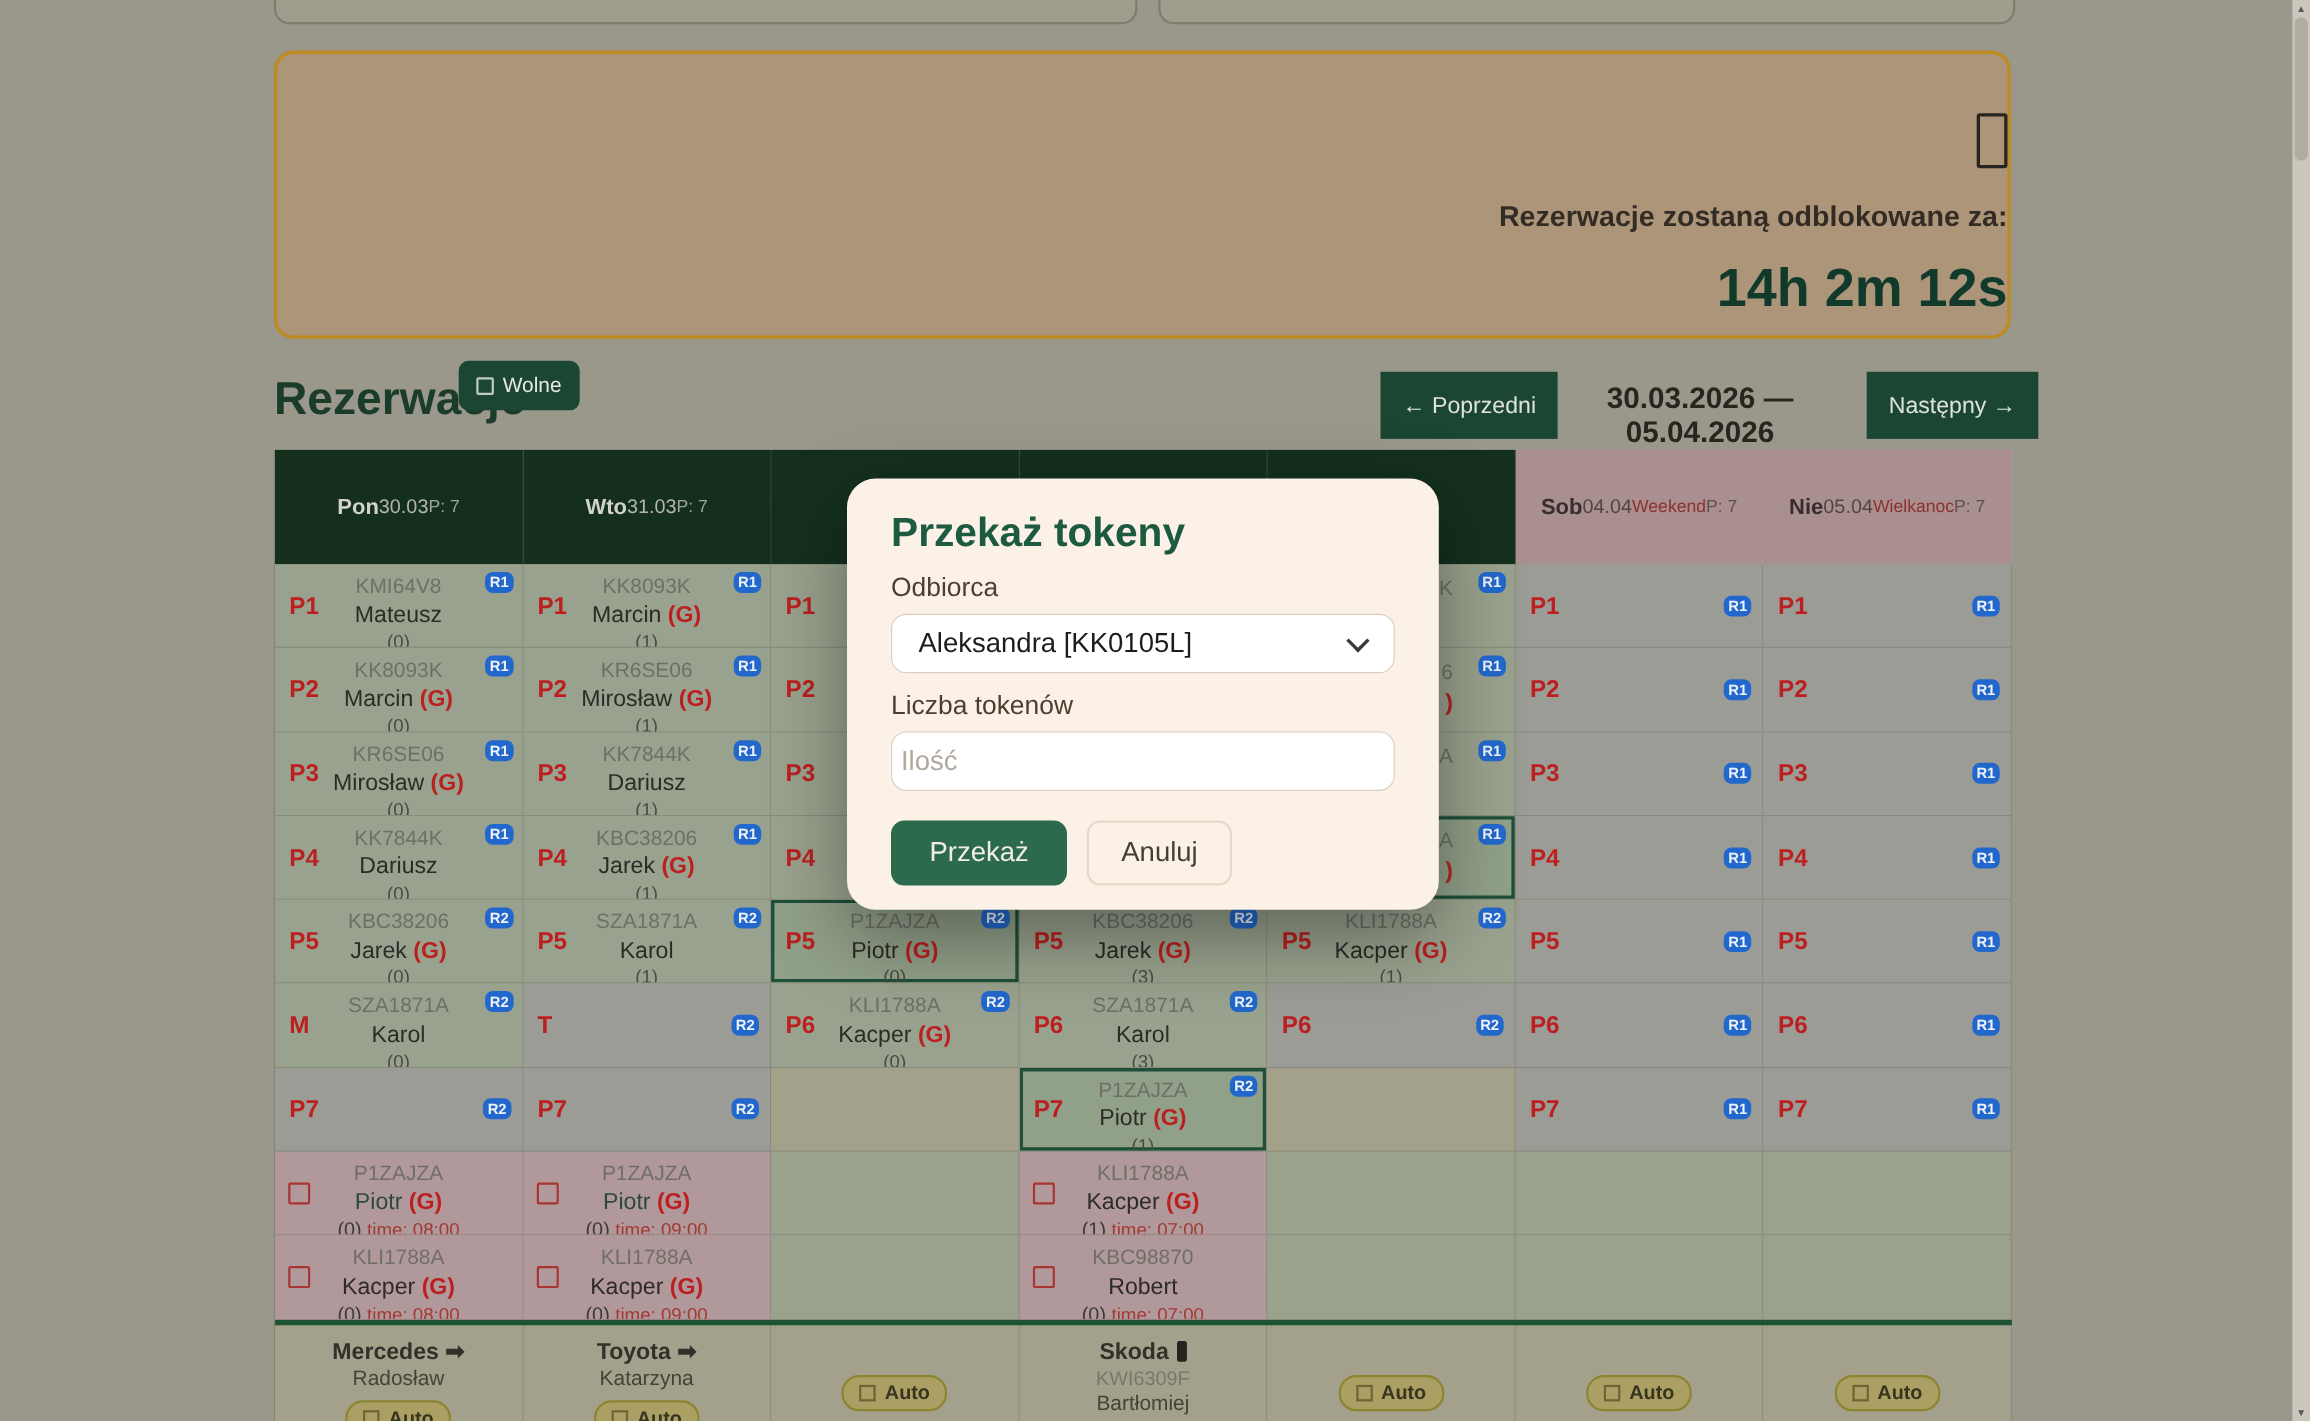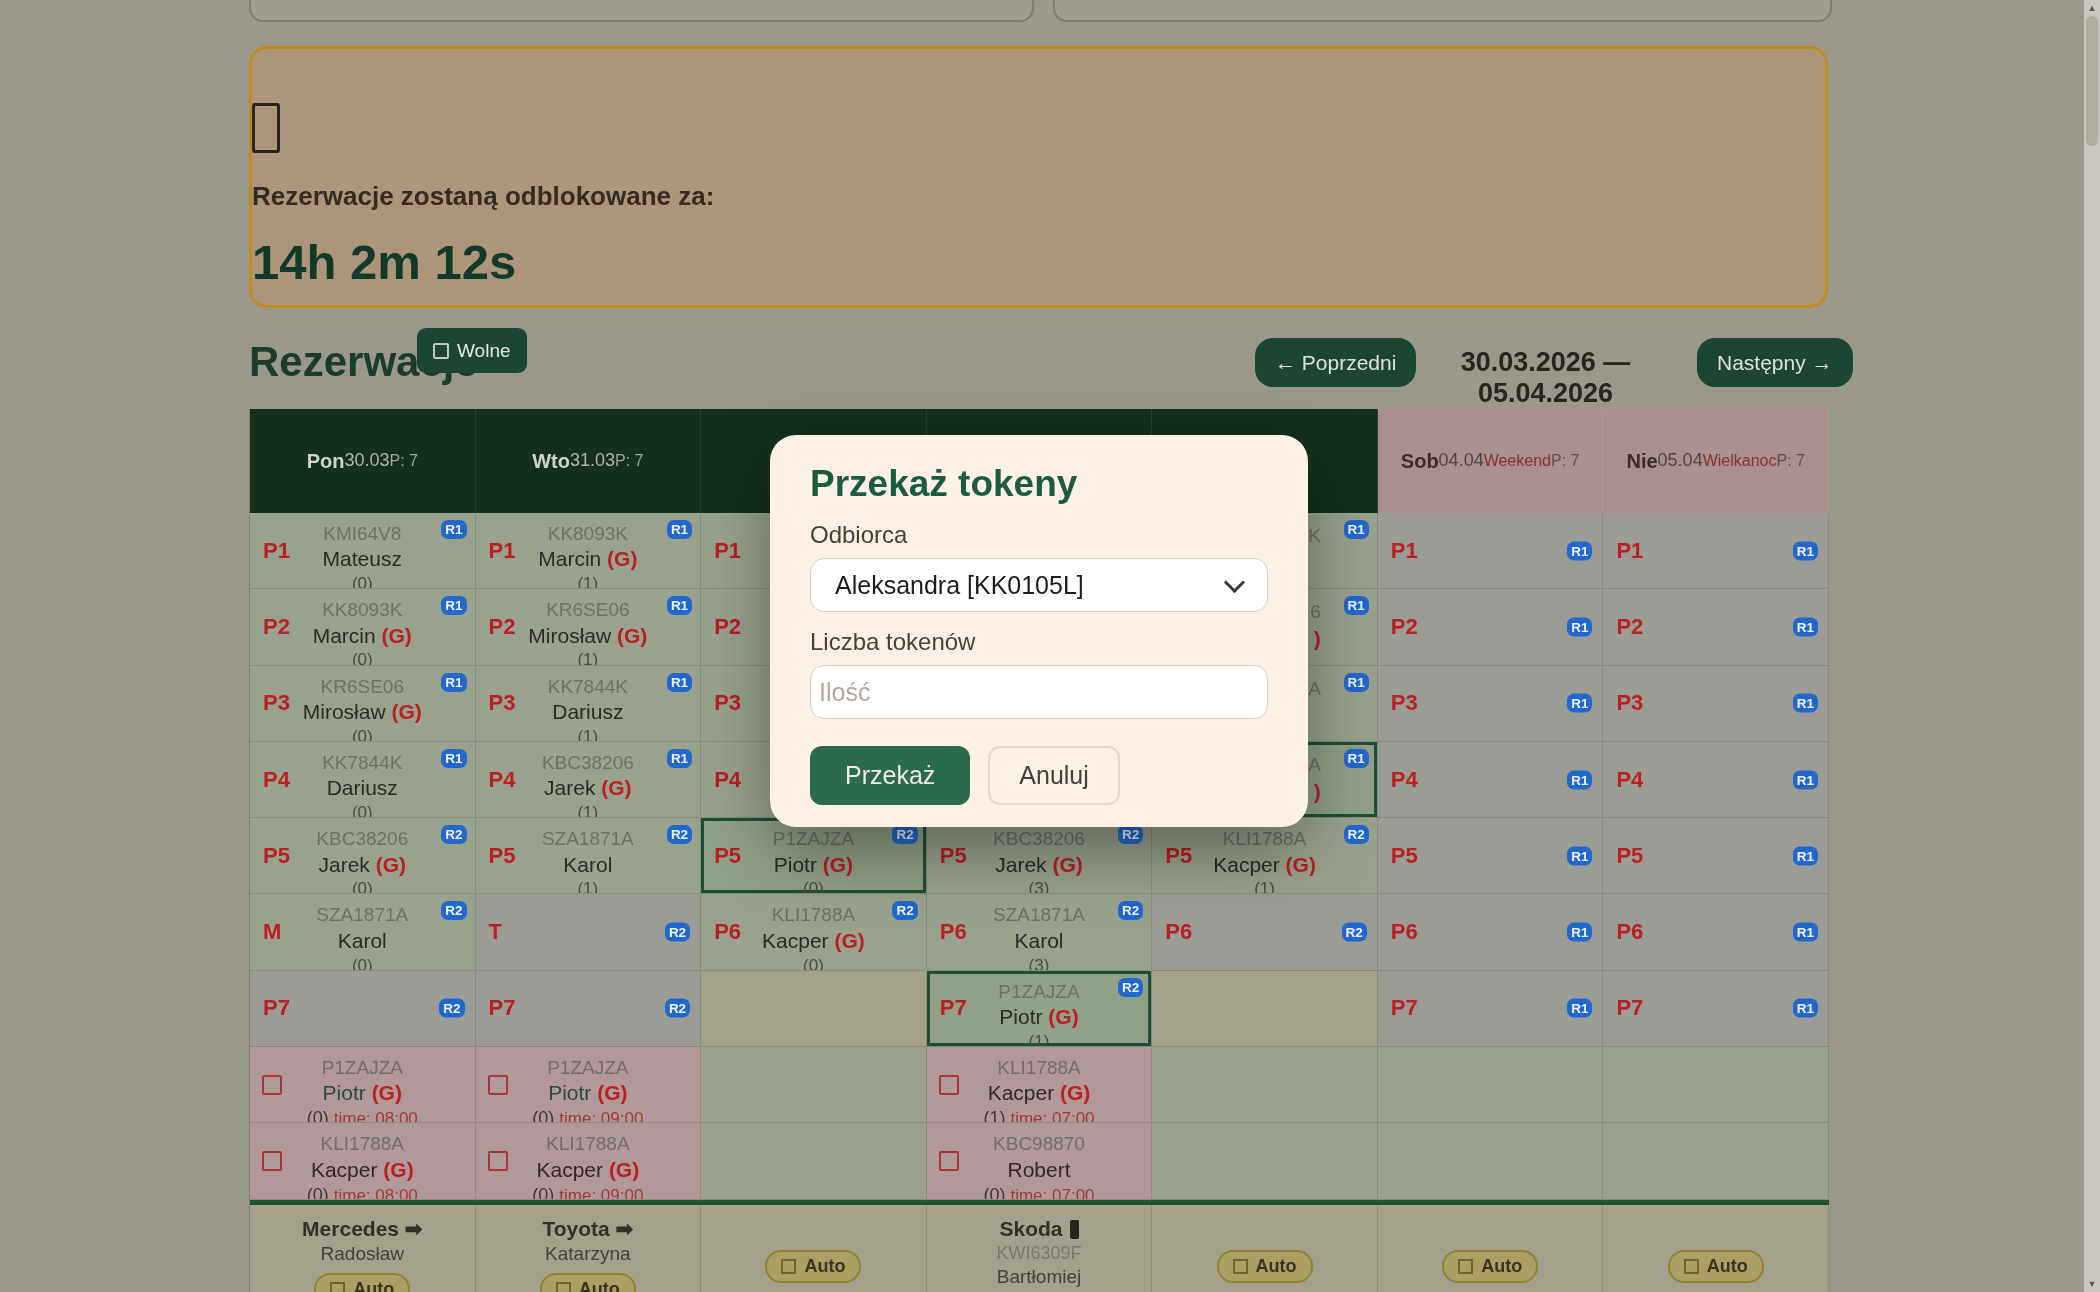--- a/index.html
+++ b/index.html
@@ -7,32 +7,32 @@
         font-family:"Liberation Sans",sans-serif;}
   .serif{font-family:Liberation Sans, sans-serif;}
 
   
   .stub{position:absolute;top:-34px;height:52px;border:2px solid #7e7d6e;border-radius:14px;background:#9e9d8e;}
   .stub.l{left:249px;width:781px;} .stub.r{left:1053px;width:775px;}
 
   
   .timerbox{position:absolute;left:249px;top:46px;width:1579px;height:262px;box-sizing:border-box;
             border:3px solid #bf8a1f;border-radius:18px;background:#ac9579;
-            display:flex;flex-direction:column;align-items:flex-start;}
+            display:flex;flex-direction:column;align-items:flex-end;}
   .lock{width:22px;height:44px;border:3px solid #26251f;border-radius:3px;margin-top:54px;}
   .tlabel{margin-top:28px;font-size:26px;font-weight:600;color:#322c24;}
   .tvalue{margin-top:22px;font-size:49px;font-weight:bold;color:#113a2b;}
 
   
   .h1{position:absolute;left:249px;top:338px;font-size:42px;font-weight:bold;color:#1b3c2b;}
   .btn{border:none;cursor:pointer;font-family:"Liberation Sans",sans-serif;}
   .btn-wolne{position:absolute;left:417px;top:328px;height:45px;padding:16px 16px;border-radius:9px;
              background:#1c4634;color:#e7e9e1;font-size:19px;display:flex;align-items:center;gap:8px;}
   .wsq{width:12px;height:12px;border:2px solid rgba(255,255,255,.72);border-radius:2px;display:inline-block;}
-  .btn-nav{position:absolute;top:338px;height:49px;padding:0 20px;border-radius:18px;
+  .btn-nav{position:absolute;top:338px;height:61px;padding:0 20px;border-radius:0;
            background:#1c4634;color:#dfe3da;font-size:21px;}
   .btn-prev{left:1255px;} .btn-next{left:1697px;}
   .range{position:absolute;left:1398px;top:347px;width:295px;text-align:center;
          font-size:27px;font-weight:bold;color:#26261f;}
 
   
   .tbl{position:absolute;left:249px;top:409px;width:1579px;
        display:grid;grid-template-columns:repeat(7,1fr);
        grid-template-rows:104px repeat(9,76.3px) 5px 88px;
        border-left:1px solid rgba(80,80,68,.28);}

